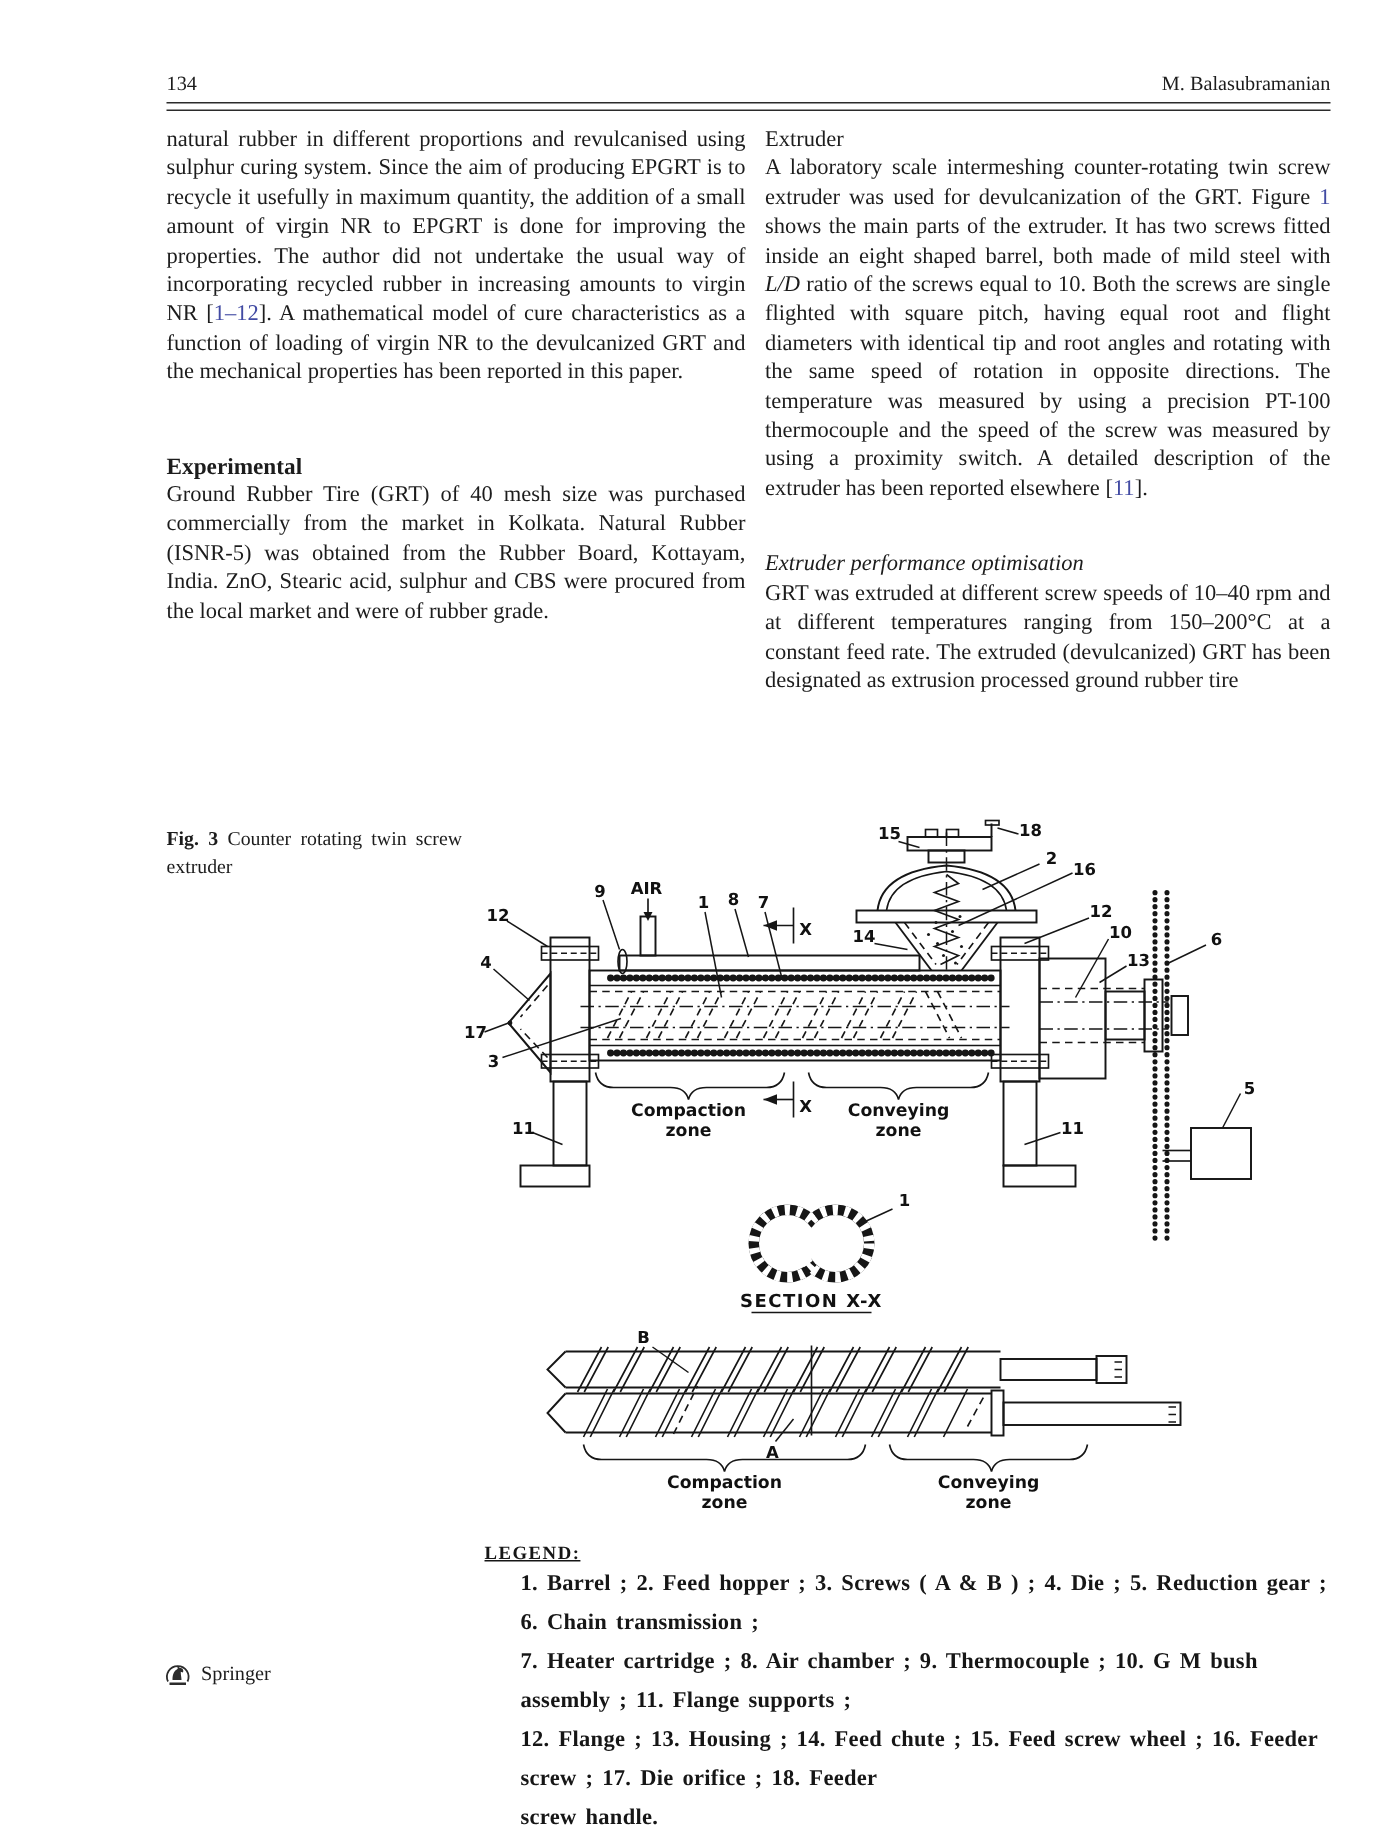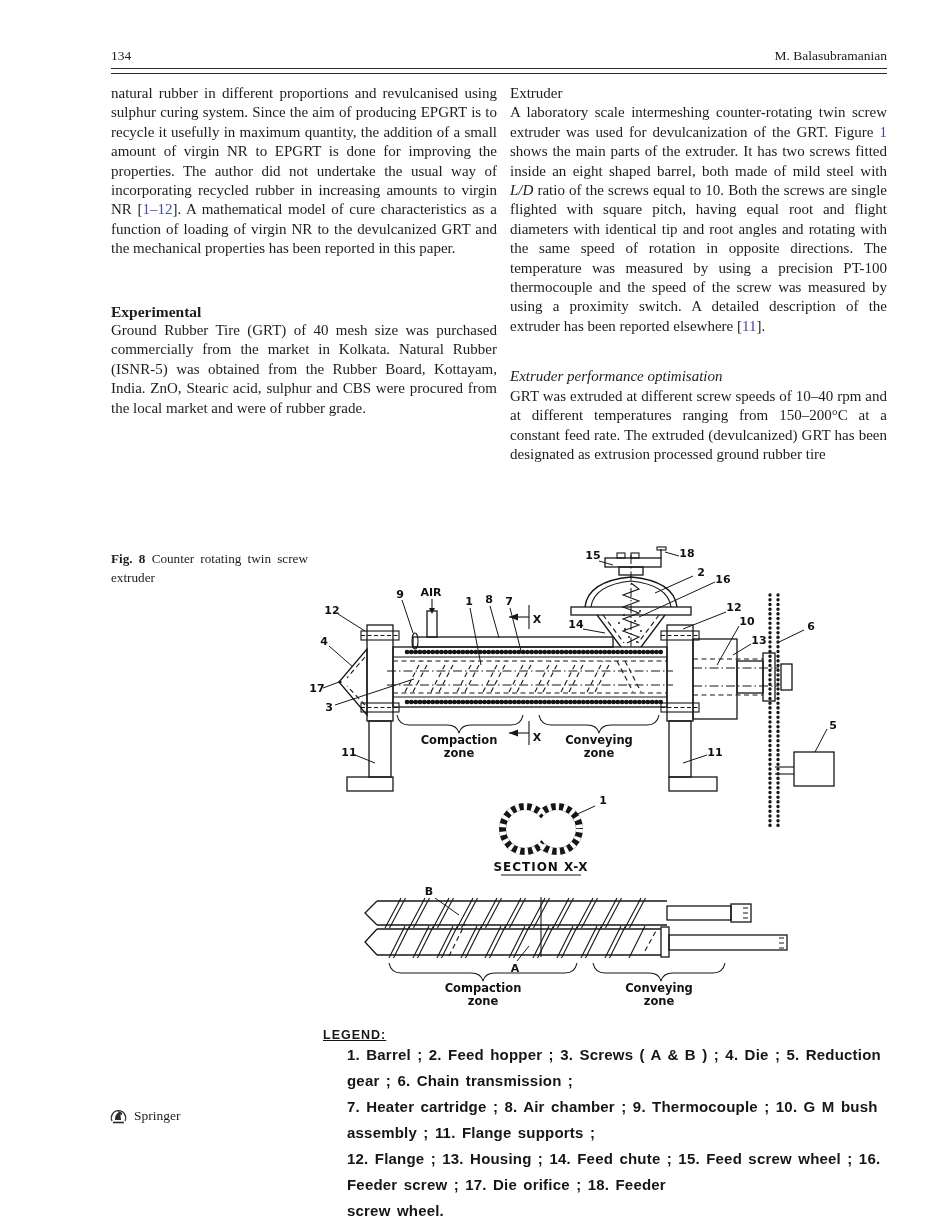--- a/index.html
+++ b/index.html
@@ -43,21 +43,21 @@
   .cdots{ stroke:#161616; stroke-width:3.4; fill:none; stroke-dasharray:0.1 4.6; stroke-linecap:round; }
   .lead { stroke:#161616; stroke-width:1; fill:none; }
   .blk { fill:#161616; stroke:none; }
   .wht { fill:#ffffff; stroke:none; }
   .num { font:bold 11px "DejaVu Sans", sans-serif; fill:#111; text-anchor:middle; }
   .zone{ font:bold 11.5px "DejaVu Sans", sans-serif; fill:#111; text-anchor:middle; }
   .sec { font:bold 12px "DejaVu Sans", sans-serif; fill:#111; text-anchor:middle; letter-spacing:1px; }
 
   
   .legend { position:absolute; left:292px; top:1028px; width:575px;
-            font-family:Liberation Sans, sans-serif; font-weight:bold; color:#161616; }
+            font-family:Liberation Serif, serif; font-weight:bold; color:#161616; }
   .legend-title { font-size:12.5px; letter-spacing:1px; text-decoration:underline; }
   .legend-line { font-size:15px; line-height:26px; padding-left:24px;
                  letter-spacing:0.2px; word-spacing:2px; }
   .legend-line:first-of-type { margin-top:3px; }
 
   
   .footer { position:absolute; left:78px; top:1106px; display:flex; align-items:center; gap:6px;
             font-size:13.5px; }
 </style>
 </head>
@@ -78,21 +78,21 @@
   </div>
 
   <div class="col col-right">
     <div class="sub" style="margin-top:0;">Extruder</div>
     <p class="mt"><span>A laboratory scale intermeshing counter-rotating twin screw extruder was used for devulcanization of the GRT. Figure </span><a class="ref">1</a><span> shows the main parts of the extruder. It has two screws fitted inside an eight shaped barrel, both made of mild steel with </span><span class="em">L/D</span><span> ratio of the screws equal to 10. Both the screws are single flighted with square pitch, having equal root and flight diameters with identical tip and root angles and rotating with the same speed of rotation in opposite directions. The temperature was measured by using a precision PT-100 thermocouple and the speed of the screw was measured by using a proximity switch. A detailed description of the extruder has been reported elsewhere [</span><a class="ref">11</a><span>].</span></p>
     <div class="sub-i">Extruder performance optimisation</div>
     <p class="mt">GRT was extruded at different screw speeds of 10–40 rpm and at different temperatures ranging from 150–200°C at a constant feed rate. The extruded (devulcanized) GRT has been designated as extrusion processed ground rubber tire</p>
   </div>
 
   <div class="figcap">
-    <b>Fig. 8</b>
+    <b>Fig. 3</b>
     <span>Counter rotating twin screw extruder</span>
   </div>
 
   <svg class="fig" width="585" height="475" viewBox="0 0 585 475">
 
     <polygon class="ln" points="58,104 58,170 30,137"></polygon>
     <line class="dash" x1="56" y1="112" x2="38" y2="133"></line>
     <line class="dash" x1="56" y1="160" x2="38" y2="141"></line>
     <circle class="blk" cx="31" cy="137" r="1.6"></circle>
 
@@ -279,21 +279,21 @@
       <text class="zone" x="350" y="447">Conveying</text>
       <text class="zone" x="350" y="460">zone</text>
     </g>
   </svg>
 
   <div class="legend">
     <div class="legend-title">LEGEND:</div>
     <div class="legend-line">1. Barrel ;  2. Feed hopper ; 3. Screws ( A &amp; B ) ;  4. Die ;  5. Reduction gear ;  6. Chain transmission ;</div>
     <div class="legend-line">7. Heater cartridge ;  8. Air chamber ;  9. Thermocouple ; 10. G M bush assembly ; 11. Flange supports ;</div>
     <div class="legend-line">12. Flange ; 13. Housing ; 14. Feed chute ; 15. Feed screw wheel ; 16. Feeder screw ; 17. Die orifice ; 18. Feeder</div>
-    <div class="legend-line">screw wheel.</div>
+    <div class="legend-line">screw handle.</div>
   </div>
 
   <div class="footer">
     <svg width="19" height="19" viewBox="0 0 19 19">
       <path d="M3,15 A7.2,7.2 0 1 1 16,15" fill="none" stroke="#2b2b2b" stroke-width="1.2"></path>
       <path d="M6,14 C6,10 7,8 9.5,6.5 L9,4.5 L11,6 C13,6 13.5,7.5 13,9 L11.5,8.5 C11.5,11 12,12 12,14 Z" fill="#2b2b2b"></path>
       <line x1="4" y1="16.5" x2="15" y2="16.5" stroke="#2b2b2b" stroke-width="1.6"></line>
     </svg>
     <span>Springer</span>
   </div>

